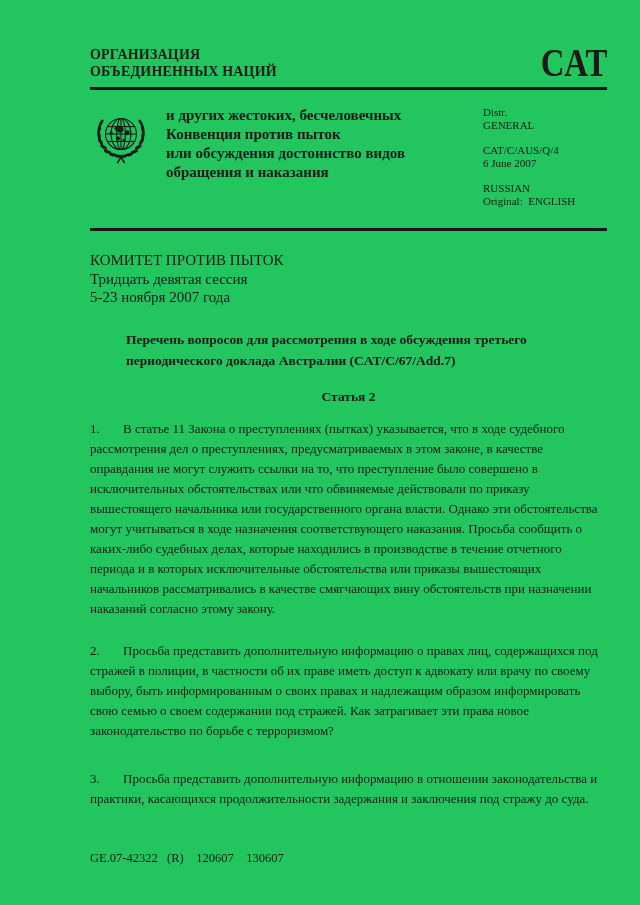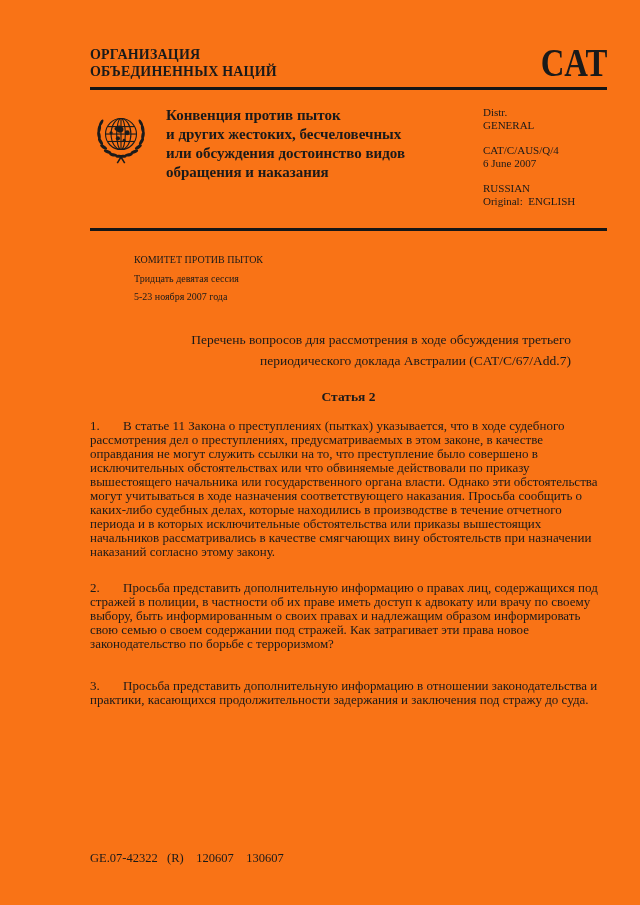--- a/index.html
+++ b/index.html
@@ -1,21 +1,21 @@
 <!DOCTYPE html>
 <html><head>
 <meta charset="utf-8">
 <style>
   html, body { margin: 0; padding: 0; background: #e8e8e8; }
   .page {
     position: relative;
     width: 640px;
     height: 905px;
     margin: 0 auto;
-    background: #f97316;
+    background: #22c55e;
     box-sizing: border-box;
     padding: 46px 33px 0 90px;
     font-family: "Liberation Serif", serif;
     color: #1a1a1a;
   }
 
   
   .masthead { display: flex; justify-content: space-between; align-items: flex-start; }
   .org-name { font-weight: bold; font-size: 14px; line-height: 17px; letter-spacing: 0.2px; }
   .doc-symbol-big {
@@ -28,29 +28,29 @@
 
   
   .doc-header { display: flex; margin-top: 16px; min-height: 104px; }
   .emblem { width: 62px; height: 62px; flex: 0 0 62px; margin-top: 2px; }
   .conv-title { font-weight: bold; font-size: 15px; line-height: 19px; margin-left: 14px; width: 300px; }
   .distr-block { margin-left: auto; font-size: 11px; line-height: 13px; width: 124px; }
   .distr-gap { height: 12px; }
   .pre { white-space: pre; }
 
   
-  .session { margin-top: 20px; font-size: 10px; line-height: 18.5px; margin-left: 44px; }
+  .session { margin-top: 20px; font-size: 15px; line-height: 18.5px; }
 
   
   .doc-title {
-    font-weight: normal; font-size: 13.5px; line-height: 21px;
-    text-align: right; max-width: 445px; margin: 22px auto 0;
+    font-weight: bold; font-size: 13.5px; line-height: 21px;
+    text-align: left; max-width: 445px; margin: 22px auto 0;
   }
   .article-heading { font-weight: bold; font-size: 13.5px; text-align: center; margin: 18px 0 12px; }
-  .body-para { font-size: 13px; line-height: 14px; margin: 22px 0 0; }
+  .body-para { font-size: 13px; line-height: 20px; margin: 22px 0 0; }
   .body-para.first { margin-top: 14px; }
   .body-para.last { margin-top: 28px; }
   .pnum { display: inline-block; width: 33px; }
 
   
   .page-footer {
     position: absolute; left: 90px; top: 851px;
     font-size: 12.5px; white-space: pre;
   }
 </style>
@@ -100,22 +100,22 @@
           <circle cx="60" cy="40" r="4"></circle>
           <circle cx="45" cy="49" r="3.4"></circle>
           <circle cx="34" cy="40" r="2.6"></circle>
           <circle cx="55" cy="52" r="2.4"></circle>
         </g>
         <path d="M44 89 L50 79 L56 89" stroke="#1b1b1b" stroke-width="2.5" fill="none"></path>
       </svg>
     </div>
 
     <div class="conv-title">
+      <div>и других жестоких, бесчеловечных</div>
       <div>Конвенция против пыток</div>
-      <div>и других жестоких, бесчеловечных</div>
       <div>или обсуждения достоинство видов</div>
       <div>обращения и наказания</div>
     </div>
 
     <div class="distr-block">
       <div>Distr.</div>
       <div>GENERAL</div>
       <div class="distr-gap"></div>
       <div>CAT/C/AUS/Q/4</div>
       <div>6 June 2007</div>

